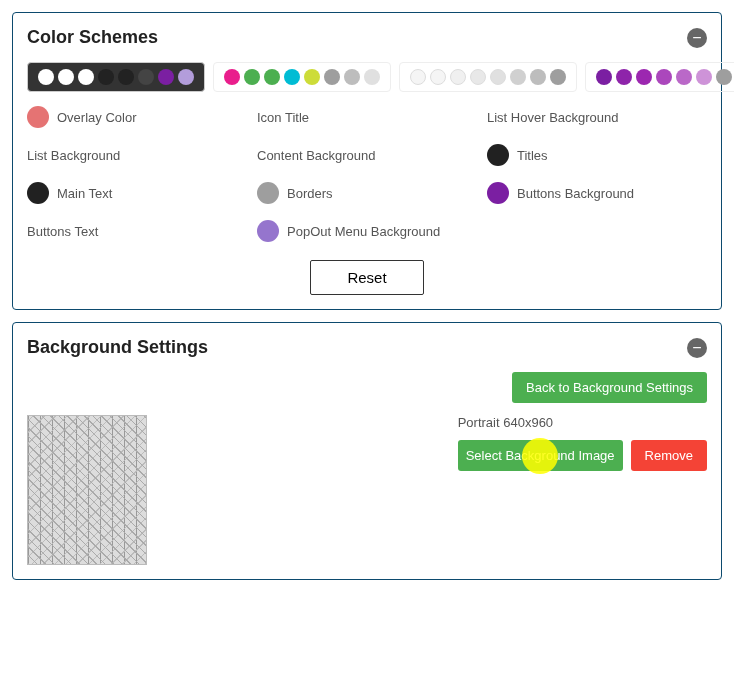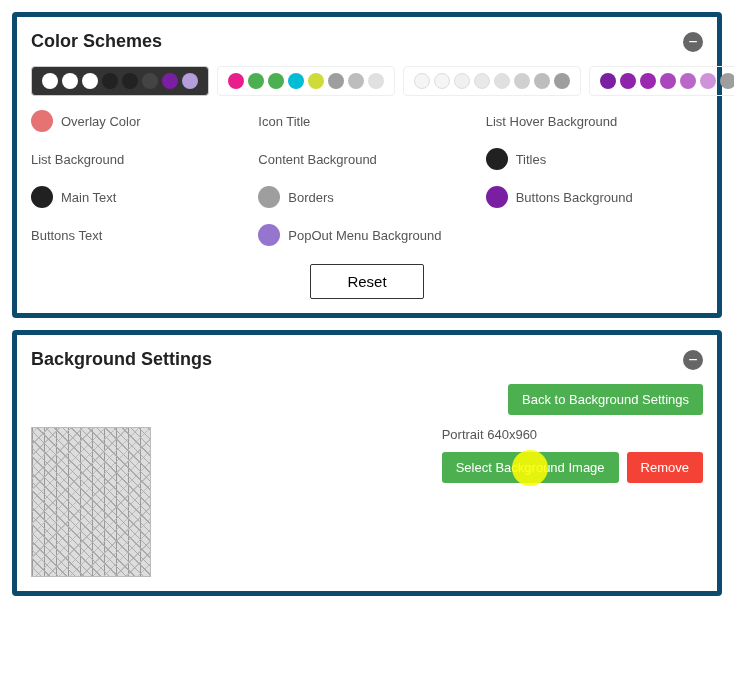--- a/index.html
+++ b/index.html
@@ -5,21 +5,21 @@
     * { box-sizing: border-box; margin: 0; padding: 0; }
     body {
       font-family: Arial, sans-serif;
       background: #fff;
       width: 734px;
       min-height: 697px;
       color: #333;
     }
 
     .section {
-      border: 5px solid #0c4a6e;
+      border: 1px solid #0c4a6e;
       border-radius: 4px;
       margin: 12px;
       padding: 14px;
     }
 
     .section-header {
       display: flex;
       justify-content: space-between;
       align-items: center;
       margin-bottom: 14px;
@@ -187,21 +187,21 @@
     .bg-buttons {
       display: flex;
       gap: 8px;
       align-items: center;
     }
 
     .select-bg-btn {
       background: #4caf50;
       color: white;
       border: none;
-      padding: 8px 14px;
+      padding: 8px 8px;
       font-size: 13px;
       border-radius: 3px;
       cursor: pointer;
       position: relative;
     }
 
     .remove-btn {
       background: #f44336;
       color: white;
       border: none;

